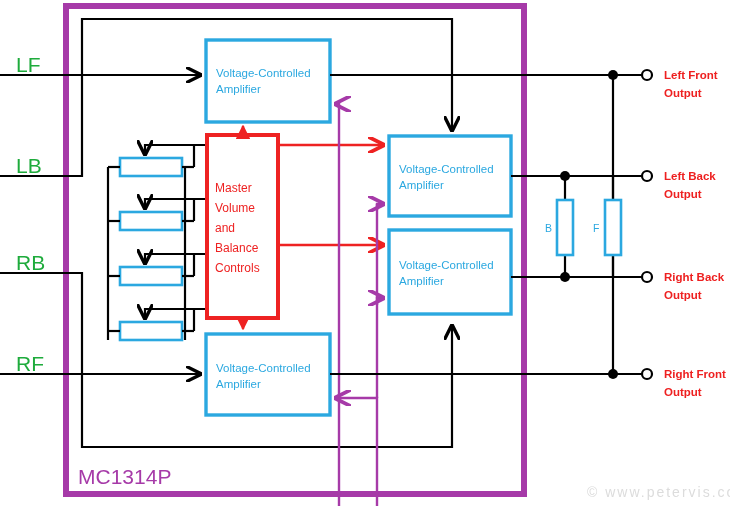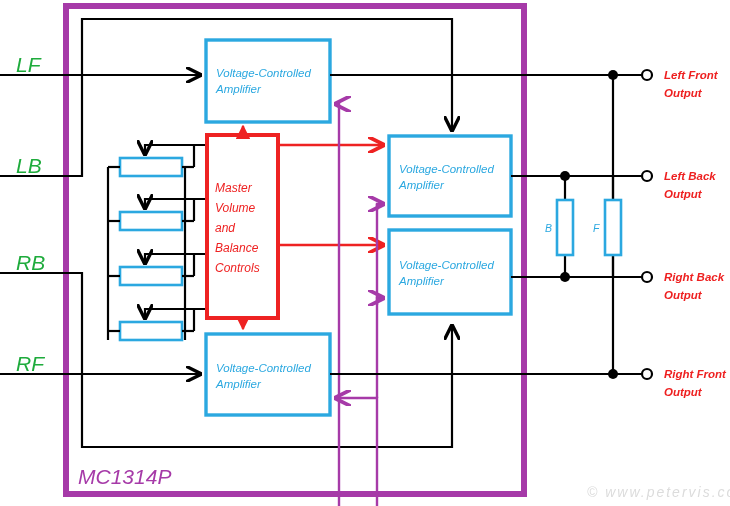--- a/index.html
+++ b/index.html
@@ -9,21 +9,20 @@
   }
   body {
     font-family: "Liberation Sans", sans-serif;
   }
   #diagram-root {
     position: relative;
     width: 730px;
     height: 506px;
     background: #ffffff;
     overflow: hidden;
-    font-style: italic;
   }
   svg.board {
     display: block;
     width: 730px;
     height: 506px;
   }
   text { font-family: "Liberation Sans", sans-serif; }
   .t-input  { fill: #1eab3c; font-size: 21px; }
   .t-vca    { fill: #2ba8e0; font-size: 11.5px; }
   .t-master { fill: #ee2222; font-size: 12px; }

